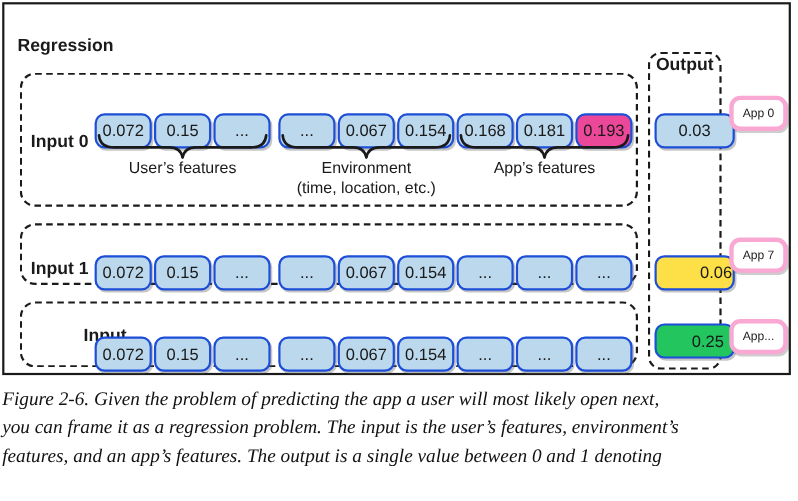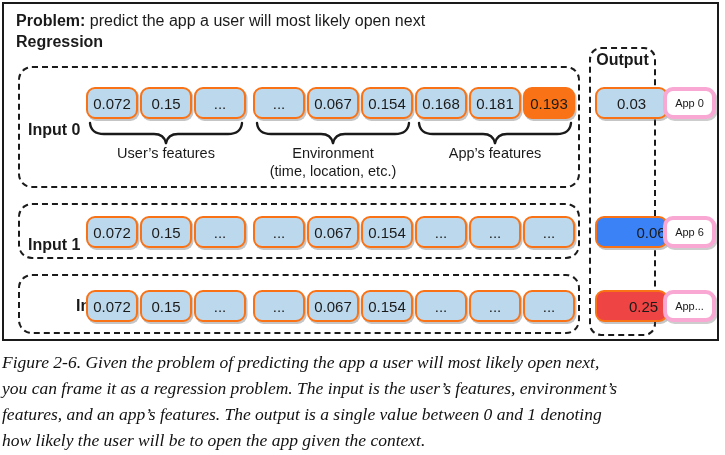--- a/index.html
+++ b/index.html
@@ -8,23 +8,23 @@
   .figure-box{position:absolute;left:2px;top:2px;width:717px;height:339px;border:2px solid #1a1a1a;background:#fff;box-sizing:border-box;}
   .title{position:absolute;left:12px;top:8px;font-size:16px;white-space:nowrap;}
   .bold{font-weight:bold;}
   .subtitle{position:absolute;left:12px;top:29px;font-size:16px;font-weight:bold;}
   .input-frame{position:absolute;border:2px dashed #1a1a1a;border-radius:14px;box-sizing:border-box;}
   .frame-r1{left:14px;top:62px;width:562px;height:122px;}
   .frame-r2{left:14px;top:199px;width:562px;height:56px;}
   .frame-r3{left:14px;top:270px;width:562px;height:60px;}
   .row-label{position:absolute;font-size:16px;font-weight:bold;white-space:nowrap;}
   .cell-strip{position:absolute;display:flex;column-gap:2px;}
-  .cell{width:52px;height:32px;box-sizing:border-box;border:2px solid #f97316;border-radius:9px;
+  .cell{width:52px;height:32px;box-sizing:border-box;border:2px solid #1d4ed8;border-radius:9px;
         display:flex;align-items:center;justify-content:center;font-size:15px;font-weight:500;
-        box-shadow:1.5px 2px 0 rgba(90,90,90,0.35);}
+        box-shadow:1.5px 2px 0 rgba(90,90,90,0.35);margin-top:16px;}
   .g2start{margin-left:5px;}
   .strip-r1{left:82px;top:83px;}
   .strip-r2{left:82px;top:212px;}
   .strip-r3{left:82px;top:286px;}
   .brace{position:absolute;top:117px;}
   .group-label{position:absolute;font-size:14.5px;text-align:center;width:190px;white-space:nowrap;}
   .out-frame{position:absolute;left:585px;top:43px;width:67px;height:289px;border:2px dashed #1a1a1a;border-radius:12px;box-sizing:border-box;}
   .out-label{position:absolute;left:585px;top:47px;width:67px;text-align:center;font-size:16px;font-weight:bold;}
   .out-cell{position:absolute;left:591px;width:73px;}
   .app-box{position:absolute;left:659px;width:53px;height:32px;box-sizing:border-box;border:4px solid #f9a8d4;border-radius:10px;
@@ -33,44 +33,40 @@
   .caption{position:absolute;left:2px;top:349px;font-family:"Liberation Serif",serif;font-style:italic;font-size:17.5px;line-height:26px;color:#111;}
   .caption div{white-space:nowrap;}
   svg.bracesvg{display:block;overflow:visible;}
 </style>
 </head>
 <body>
 
 <div class="page">
   <div class="figure-box">
 
-    <div class="title">
-      <span class="bold">Problem:</span>
-      <span>predict the app a user will most likely open next</span>
-    </div>
     <div class="subtitle">Regression</div>
 
     <div class="input-frame frame-r1"></div>
     <div class="input-frame frame-r2"></div>
     <div class="input-frame frame-r3"></div>
 
     <div class="row-label" style="left:24px;top:117px;">Input 0</div>
     <div class="row-label" style="left:24px;top:232px;">Input 1</div>
     <div class="row-label" style="left:24px;top:293px;margin-left:48px;">Input...</div>
 
     <div class="cell-strip strip-r1">
       <div class="cell" style="background:#BCD8EC">0.072</div>
       <div class="cell" style="background:#BCD8EC">0.15</div>
       <div class="cell" style="background:#BCD8EC">...</div>
       <div class="cell g2start" style="background:#BCD8EC">...</div>
       <div class="cell" style="background:#BCD8EC">0.067</div>
       <div class="cell" style="background:#BCD8EC">0.154</div>
       <div class="cell" style="background:#BCD8EC">0.168</div>
       <div class="cell" style="background:#BCD8EC">0.181</div>
-      <div class="cell" style="background:#f97316">0.193</div>
+      <div class="cell" style="background:#ec4899">0.193</div>
     </div>
 
     <div class="brace" style="left:84px;">
       <svg class="bracesvg" width="156" height="24" viewBox="0 0 156 24">
         <path d="M2,2 Q3,13 16,13 L66,13 Q76,13 78,22" fill="none" stroke="#1a1a1a" stroke-width="2.4" stroke-linecap="round"></path>
         <path d="M154,2 Q153,13 140,13 L90,13 Q80,13 78,22" fill="none" stroke="#1a1a1a" stroke-width="2.4" stroke-linecap="round"></path>
       </svg>
     </div>
     <div class="brace" style="left:251px;">
       <svg class="bracesvg" width="156" height="24" viewBox="0 0 156 24">
@@ -110,27 +106,26 @@
       <div class="cell" style="background:#BCD8EC">0.067</div>
       <div class="cell" style="background:#BCD8EC">0.154</div>
       <div class="cell" style="background:#BCD8EC">...</div>
       <div class="cell" style="background:#BCD8EC">...</div>
       <div class="cell" style="background:#BCD8EC">...</div>
     </div>
 
     <div class="out-frame"></div>
     <div class="out-label">Output</div>
     <div class="cell out-cell" style="background:#BCD8EC;top:83px;">0.03</div>
-    <div class="cell out-cell" style="background:#3b82f6;top:212px;padding-left:39px;">0.06</div>
-    <div class="cell out-cell" style="background:#ef4444;top:286px;padding-left:24px;">0.25</div>
+    <div class="cell out-cell" style="background:#fde047;top:212px;padding-left:39px;">0.06</div>
+    <div class="cell out-cell" style="background:#22c55e;top:274px;padding-left:24px;">0.25</div>
 
     <div class="app-box" style="top:83px;">App 0</div>
-    <div class="app-box" style="top:212px;">App 6</div>
+    <div class="app-box" style="top:212px;">App 7</div>
     <div class="app-box" style="top:286px;">App...</div>
   </div>
 
   <div class="caption">
     <div>Figure 2-6. Given the problem of predicting the app a user will most likely open next,</div>
     <div>you can frame it as a regression problem. The input is the user’s features, environment’s</div>
     <div>features, and an app’s features. The output is a single value between 0 and 1 denoting</div>
-    <div>how likely the user will be to open the app given the context.</div>
   </div>
 </div>
 
 </body></html>

